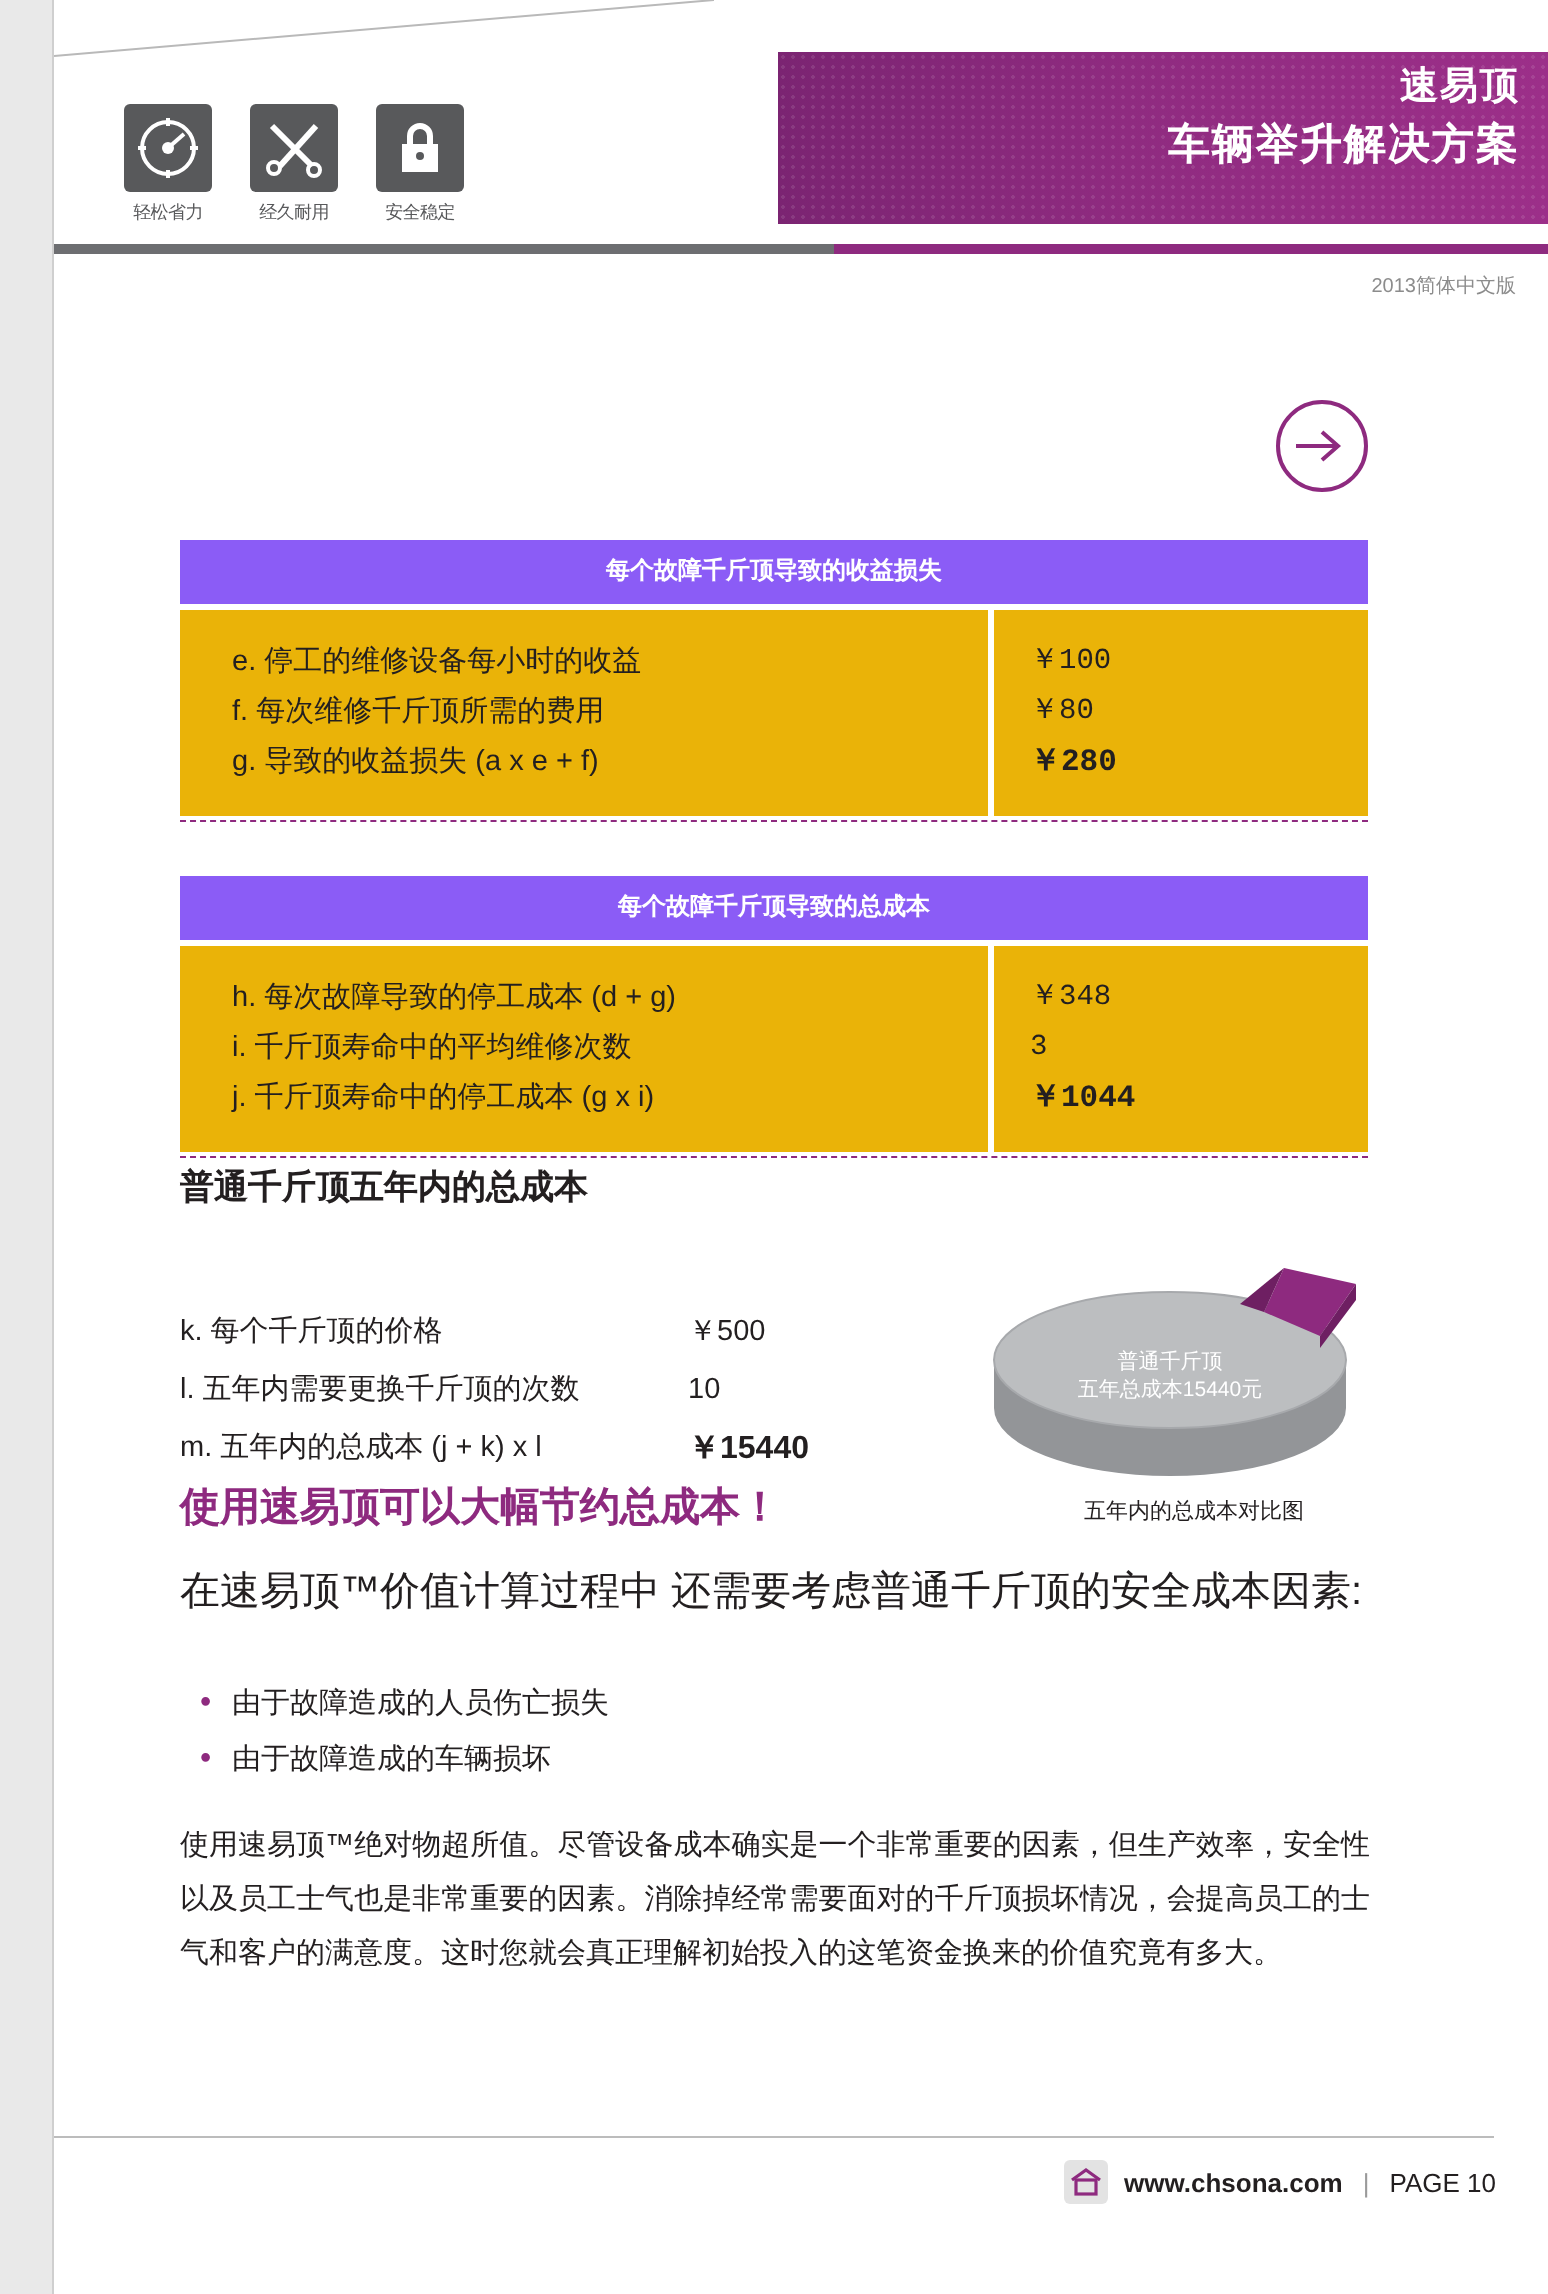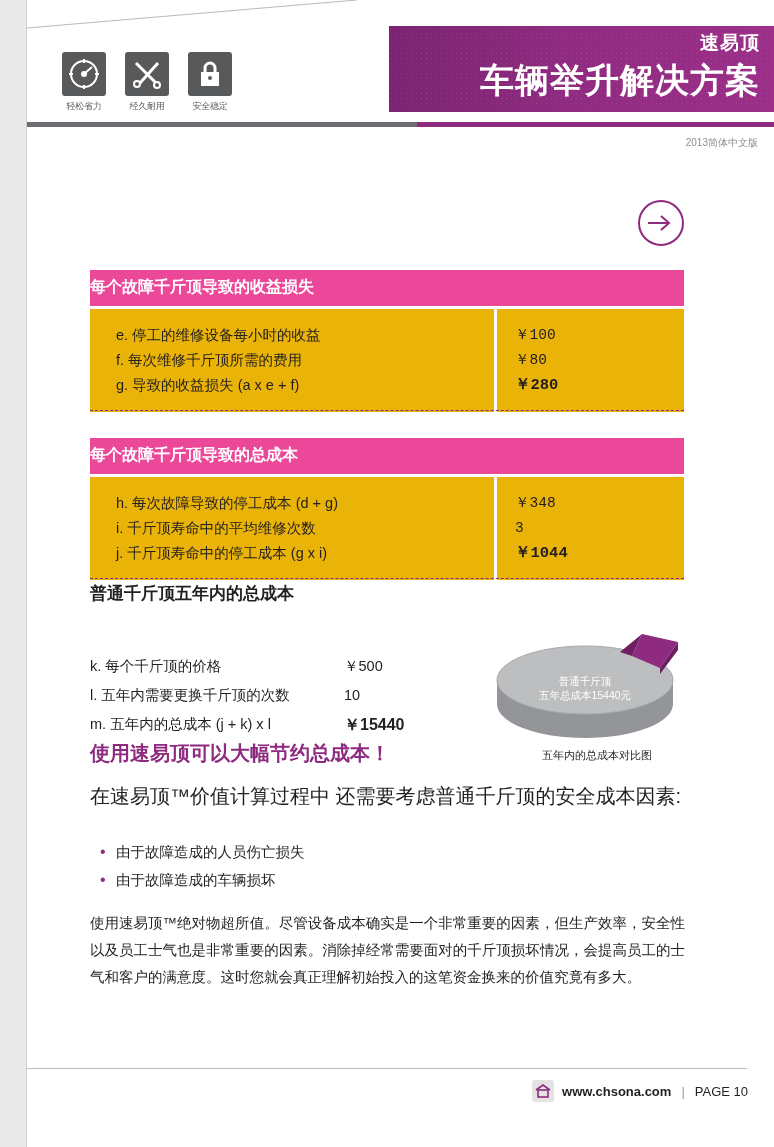--- a/index.html
+++ b/index.html
@@ -88,21 +88,21 @@
     color: #ffffff;
     font-size: 19px;
     font-weight: bold;
     letter-spacing: 1px;
     font-family: "DejaVu Sans", "Liberation Sans", sans-serif;
   }
   .brand-big {
     position: absolute;
     right: 14px; top: 32px;
     color: #ffffff;
-    font-size: 34px;
+    font-size: 21px;
     font-weight: bold;
     letter-spacing: 1px;
     font-family: "DejaVu Sans", "Liberation Sans", sans-serif;
     white-space: nowrap;
   }
   .rule-grey {
     position: absolute;
     left: 27px; top: 122px;
     width: 390px; height: 5px;
     background: #6d6e71;
@@ -130,24 +130,24 @@
   }
   .arrow-circle svg { position: absolute; left: 8px; top: 10px; }
 
   
   .tbl {
     position: absolute;
     left: 90px;
     width: 594px;
   }
   .tbl-head {
-    background: #ec4899;
+    background: #8b5cf6;
     color: #fff;
-    text-align: left;
-    font-size: 16px;
+    text-align: center;
+    font-size: 12px;
     font-weight: bold;
     padding: 7px 0 8px;
     font-family: "DejaVu Sans", "Liberation Sans", sans-serif;
   }
   .tbl-body {
     display: flex;
     background: #eab308;
     border-top: 3px solid #ffffff;
   }
   .tbl-left {

